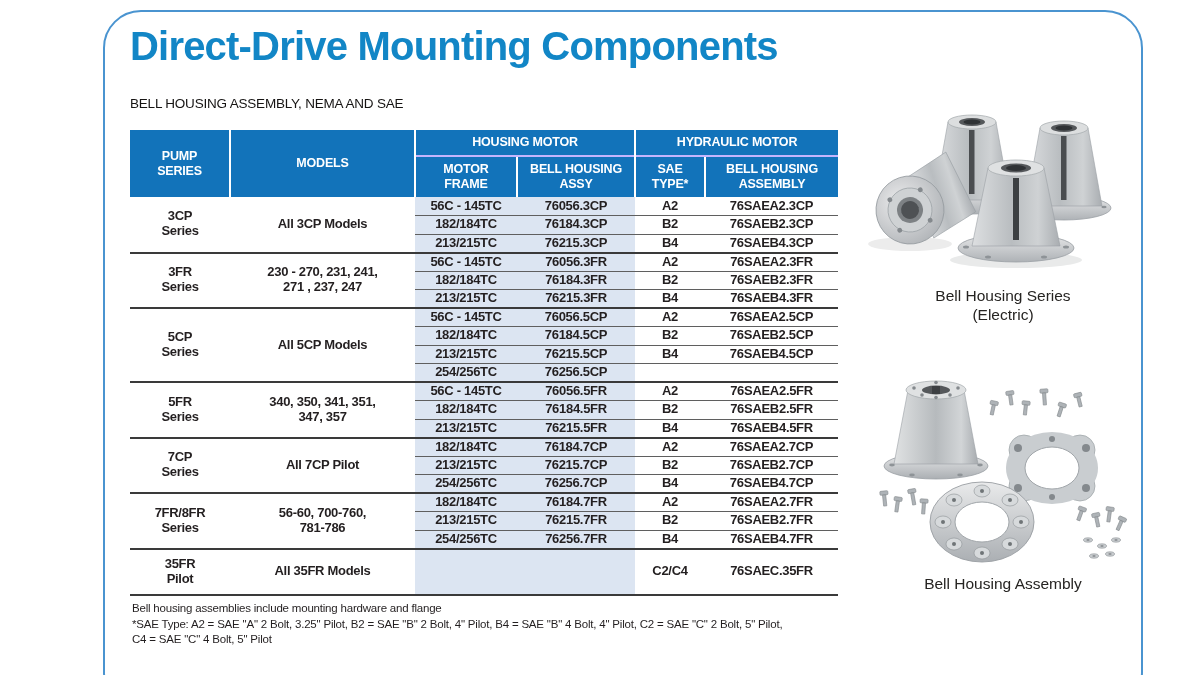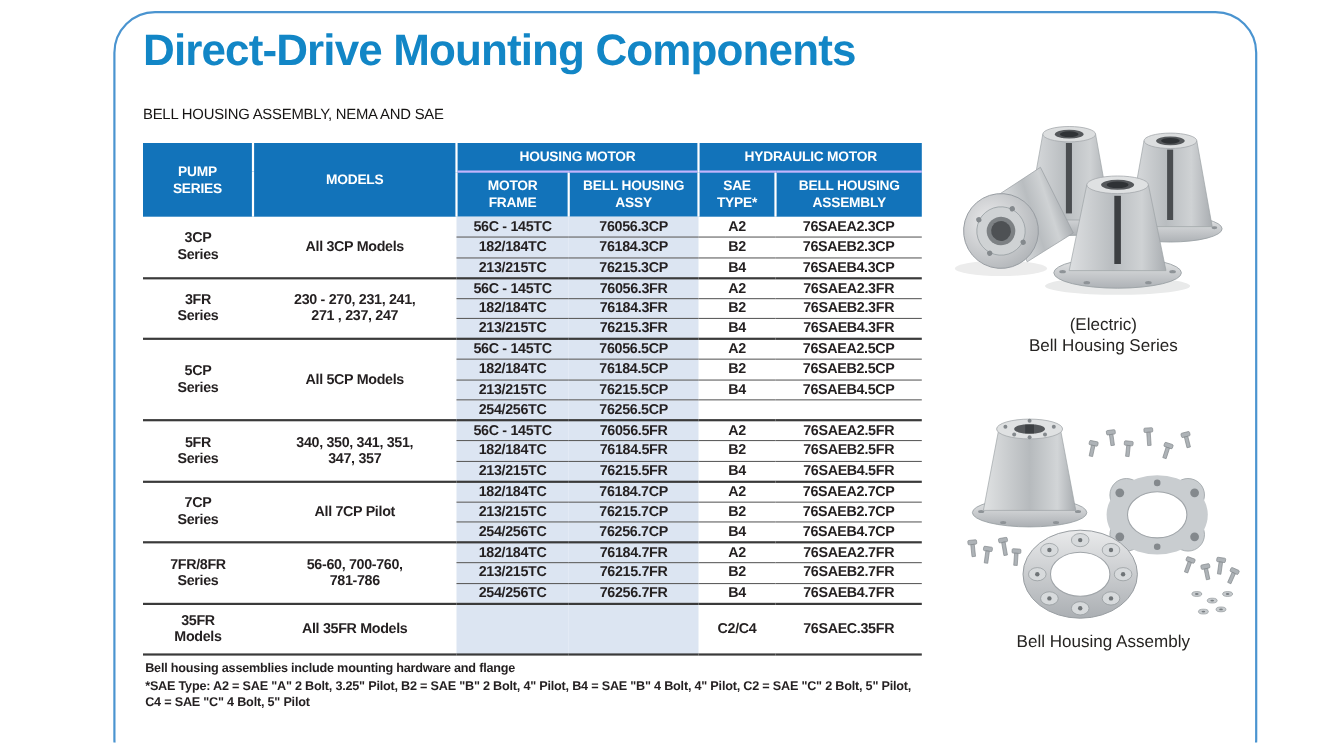--- a/index.html
+++ b/index.html
@@ -45,21 +45,21 @@
   td{
     font-size:13px;font-weight:bold;letter-spacing:-0.3px;
     text-align:center;vertical-align:middle;color:var(--ink,#231f20);
     white-space:pre-line;line-height:1.15;
   }
   td.c-frame, td.c-assy{background:var(--shade-blue,#dce5f2);}
   tbody tr td.lined{border-bottom:1px solid var(--rule-light,#5f5f5f);}
   tbody tr:last-child td.lined{border-bottom:none;}
   .footnotes{
     position:absolute;left:132px;top:601px;width:710px;
-    font-size:11.5px;font-weight:bold;letter-spacing:-0.2px;
+    font-size:11.5px;font-weight:normal;letter-spacing:-0.2px;
     line-height:15.5px;color:var(--ink,#231f20);
   }
   .figure{position:absolute;}
   .fig-electric{left:866px;top:102px;width:274px;height:184px;}
   .fig-hydraulic{left:866px;top:364px;width:274px;height:208px;}
   .fig-caption{
     position:absolute;width:274px;text-align:center;
     font-size:15.5px;line-height:1.22;color:#262422;font-weight:normal;
   }
   .cap-electric{left:866px;top:287px;}
@@ -245,21 +245,21 @@
         <tr>
           <td class="c-frame lined">254/256TC</td>
           <td class="c-assy lined">76256.7FR</td>
           <td class="c-sae lined">B4</td>
           <td class="c-assembly lined">76SAEB4.7FR</td>
         </tr>
       </tbody>
       <tbody class="single">
         <tr>
           <td rowspan="1">35FR
-Models</td>
+Pilot</td>
           <td rowspan="1">All 35FR Models</td>
           <td class="c-frame lined"></td>
           <td class="c-assy lined"></td>
           <td class="c-sae lined">C2/C4</td>
           <td class="c-assembly lined">76SAEC.35FR</td>
         </tr>
       </tbody>
     </table>
 
   <div class="footnotes">
@@ -332,22 +332,22 @@
         <ellipse cx="178" cy="155" rx="3" ry="1.5" fill="#8e9397"></ellipse>
         <polygon points="122,66 178,66 194,144 106,144" fill="url(#gBody)" stroke="#9aa0a4" stroke-width="0.6"></polygon>
         <rect x="147" y="76" width="6" height="62" fill="#3c3f42"></rect>
         <ellipse cx="150" cy="66" rx="28" ry="8" fill="#dfe1e2" stroke="#a2a7ab" stroke-width="0.7"></ellipse>
         <ellipse cx="150" cy="66" rx="15" ry="4.6" fill="#55585b"></ellipse>
         <ellipse cx="150" cy="66" rx="10" ry="3" fill="#2f3235"></ellipse>
       </g>
     </svg>
   </div>
   <div class="fig-caption cap-electric">
+    <div>Bell Housing Series</div>
     <div>(Electric)</div>
-    <div>Bell Housing Series</div>
   </div>
 
   <div class="figure fig-hydraulic">
     <svg width="274" height="208" viewBox="0 0 274 208">
       <defs>
         <linearGradient id="hBody" x1="0" y1="0" x2="1" y2="0">
           <stop offset="0" stop-color="#e0e2e3"></stop>
             <stop offset="0.5" stop-color="#b6babd"></stop>
           <stop offset="0.8" stop-color="#d2d5d7"></stop>
             <stop offset="1" stop-color="#a7abaf"></stop>

